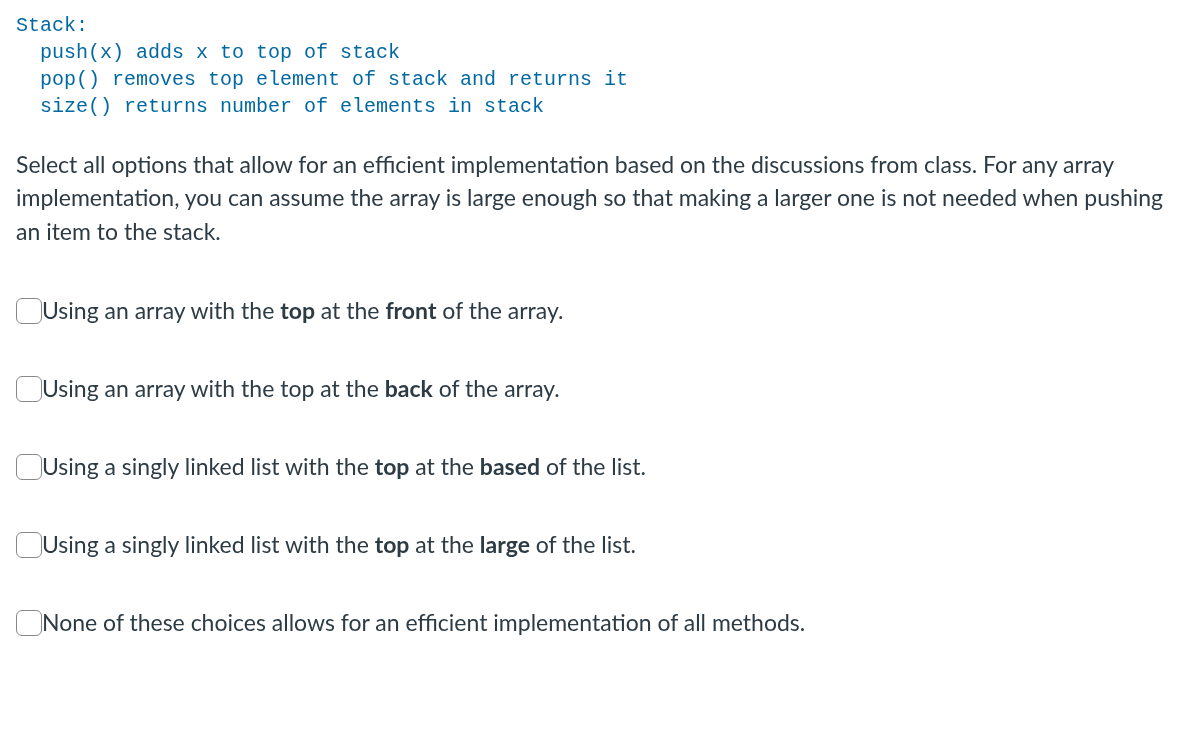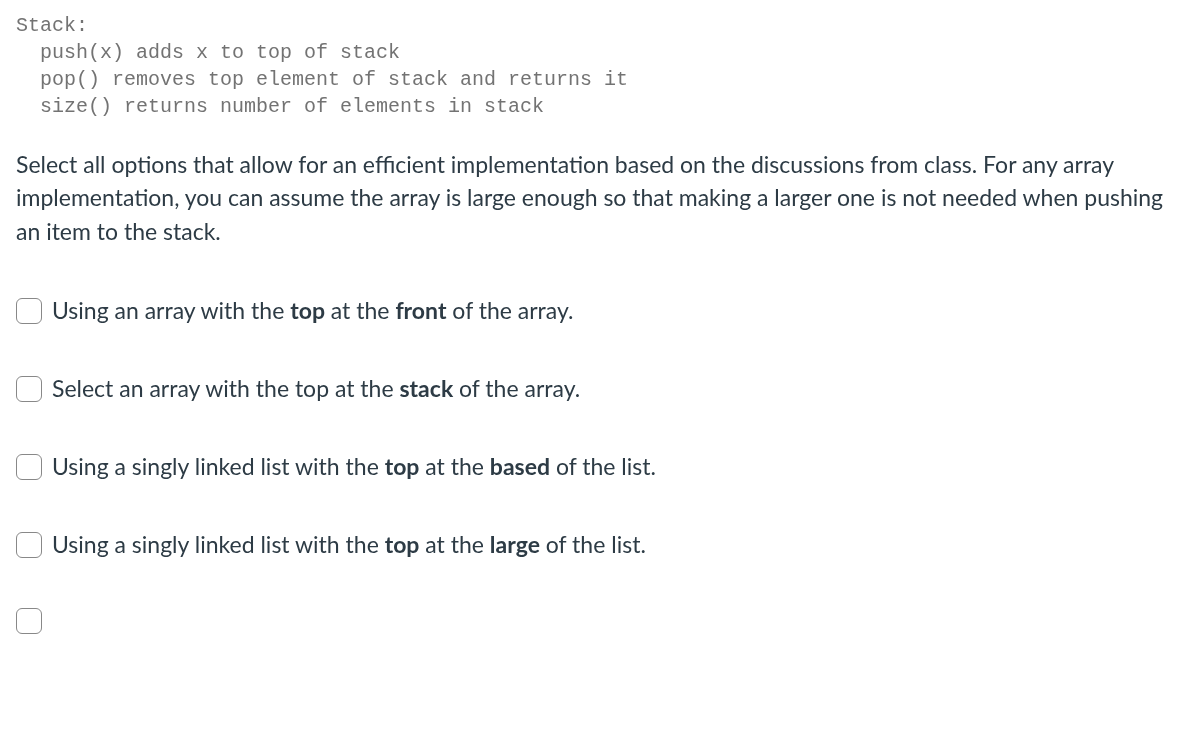--- a/index.html
+++ b/index.html
@@ -9,39 +9,38 @@
     font-family: 'Segoe UI', 'Lato', -apple-system, BlinkMacSystemFont, sans-serif;
     color: #2d3b45;
     background: #fff;
     width: 1200px;
   }
   .code-block {
     font-family: 'Courier New', Courier, monospace;
     font-size: 20px;
     line-height: 1.35;
     white-space: pre;
-    color: #737373;
+    color: #0369a1;
     margin-bottom: 28px;
   }
   .question-text {
     font-size: 23px;
     line-height: 1.45;
     color: #2d3b45;
     margin-bottom: 48px;
     margin-top: 16px;
   }
   .options {
     display: flex;
     flex-direction: column;
     gap: 48px;
   }
   .option {
     display: flex;
     align-items: center;
-    gap: 10px;
   }
   .checkbox {
     width: 26px;
     height: 26px;
     border: 1.6px solid #888;
     border-radius: 6px;
     flex: 0 0 auto;
     background: #fff;
   }
   .option-label {
@@ -63,30 +62,31 @@
 
 <div class="options">
 
   <label class="option">
     <span class="checkbox"></span>
     <span class="option-label"><span>Using an array with the </span><b>top</b><span> at the </span><b>front</b><span> of the array.</span></span>
   </label>
 
   <label class="option">
     <span class="checkbox"></span>
-    <span class="option-label"><span>Select an array with the top at the </span><b>stack</b><span></span><b></b><span> of the array.</span></span>
+    <span class="option-label"><span>Using an array with the top at the </span><b>back</b><span></span><b></b><span> of the array.</span></span>
   </label>
 
   <label class="option">
     <span class="checkbox"></span>
     <span class="option-label"><span>Using a singly linked list with the </span><b>top</b><span> at the </span><b>based</b><span> of the list.</span></span>
   </label>
 
   <label class="option">
     <span class="checkbox"></span>
     <span class="option-label"><span>Using a singly linked list with the </span><b>top</b><span> at the </span><b>large</b><span> of the list.</span></span>
   </label>
 
   <label class="option">
     <span class="checkbox"></span>
+    <span class="option-label"><span>None of these choices allows for an efficient implementation of all methods.</span><b></b><span></span><b></b><span></span></span>
   </label>
 
 </div>
 
 </body></html>

